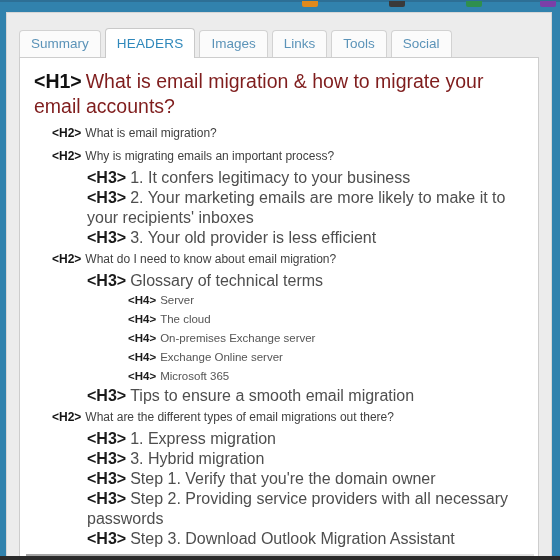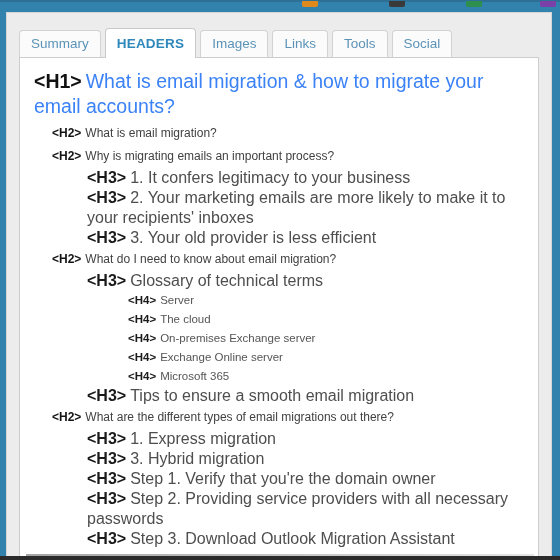--- a/index.html
+++ b/index.html
@@ -86,21 +86,21 @@
     line-height: 1;
     white-space: nowrap;
     cursor: pointer;
   }
 
   .nav-tab.is-active {
     height: 30px;
     background: #ffffff;
     border-color: #c9c9c9;
     color: #2f88bb;
-    font-weight: bold;
+    font-weight: normal;
     letter-spacing: 0.2px;
     position: relative;
     z-index: 3;
     margin-bottom: -1px;
   }
 
   
   #headers-panel {
     position: absolute;
     top: 45px;
@@ -131,21 +131,21 @@
   .hdg-text { color: #444444; }
 
   
   .lvl-h1 {
     font-size: 19.5px;
     line-height: 25px;
     margin-left: 0;
     margin-bottom: 3px;
   }
   .lvl-h1 .hdg-tag { color: #111111; }
-  .lvl-h1 .hdg-text { color: #3b82f6; margin-top: 12px; }
+  .lvl-h1 .hdg-text { color: #7f1d1d; margin-top: 12px; }
 
   .lvl-h2 {
     font-size: 12px;
     line-height: 23px;
     margin-left: 18px;
   }
   .lvl-h2 .hdg-tag { color: #141414; }
   .lvl-h2 .hdg-text { color: #414141; }
 
   .lvl-h3 {

